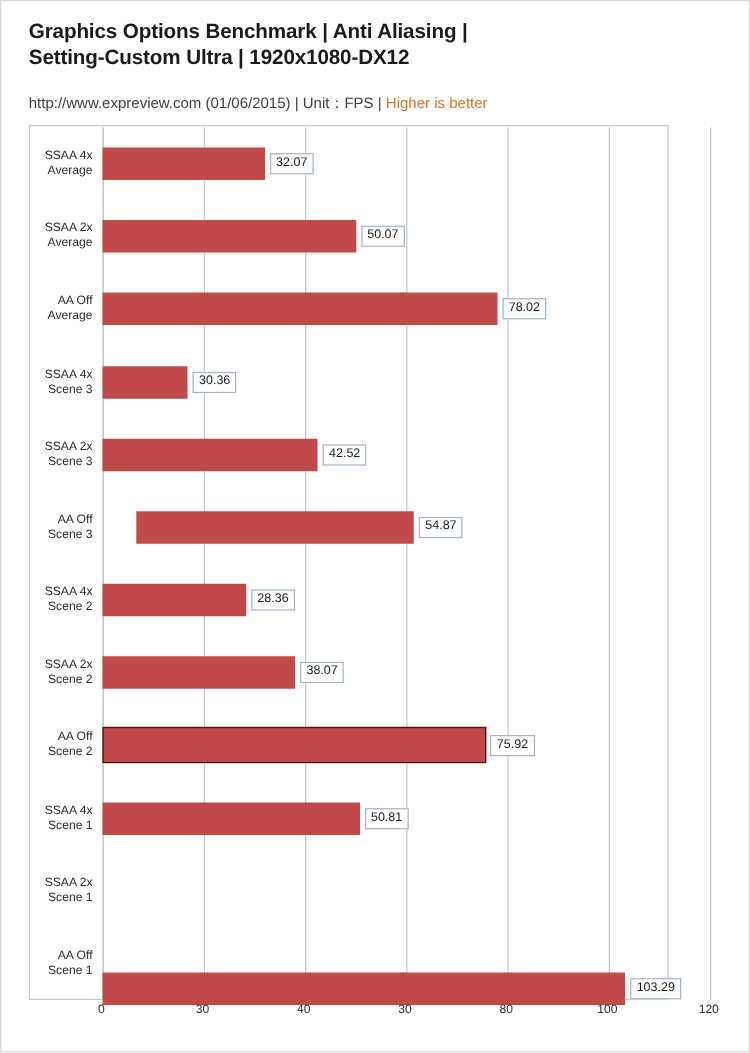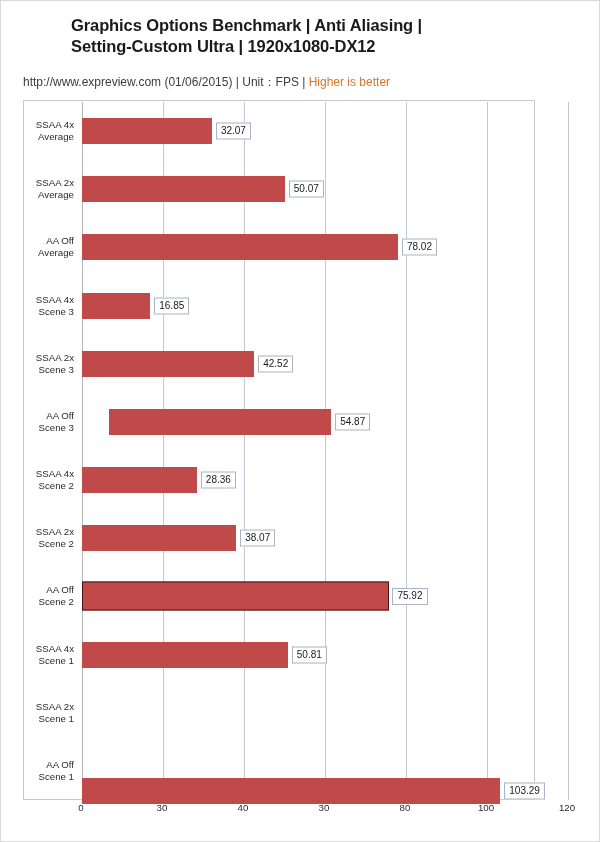--- a/index.html
+++ b/index.html
@@ -28,21 +28,20 @@
     top: 14px;
     width: 556px;
   }
   #chart-title {
     font-size: 16.5px;
     font-weight: bold;
     color: #1a1a1a;
     line-height: 21px;
     letter-spacing: -0.1px;
     white-space: pre-line;
-    margin-left: 48px;
   }
   #chart-subtitle {
     margin-top: 18px;
     font-size: 12px;
     color: #3d3d3d;
     line-height: 14px;
   }
   #chart-subtitle .highlight {
     color: #d4762a;
   }
@@ -188,21 +187,21 @@
             <div class="row-label">AA Off
 Average</div>
             <div class="bar" style="width: 65.0167%; background: rgb(192, 74, 74);">
               <div class="value-box">78.02</div>
             </div>
           </div>
           <div class="row" style="top: 174.5px; height: 58.1667px;">
             <div class="row-label">SSAA 4x
 Scene 3</div>
             <div class="bar" style="width: 14.0417%; background: rgb(192, 74, 74);">
-              <div class="value-box">16.85</div>
+              <div class="value-box">30.36</div>
             </div>
           </div>
           <div class="row" style="top: 232.667px; height: 58.1667px;">
             <div class="row-label">SSAA 2x
 Scene 3</div>
             <div class="bar" style="width: 35.4333%; background: rgb(192, 74, 74);">
               <div class="value-box">42.52</div>
             </div>
           </div>
           <div class="row" style="top: 290.833px; height: 58.1667px;">

